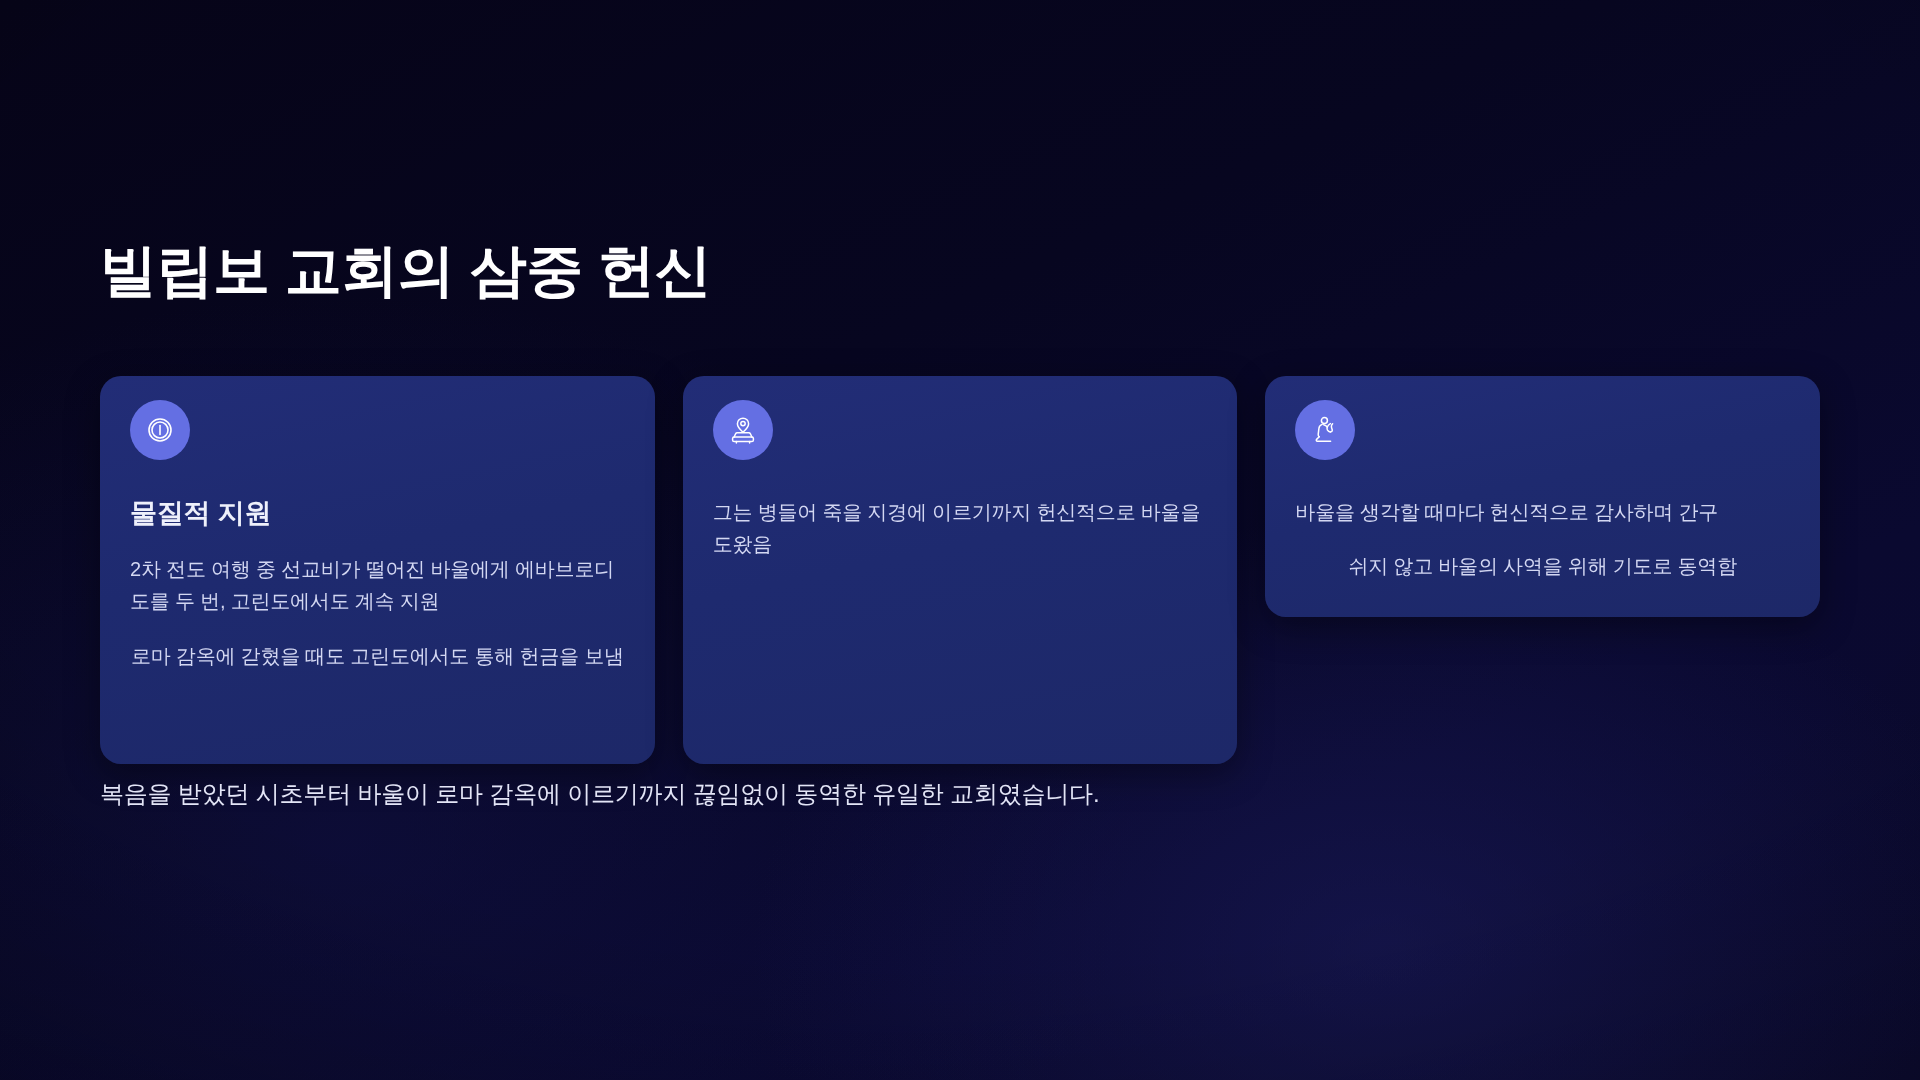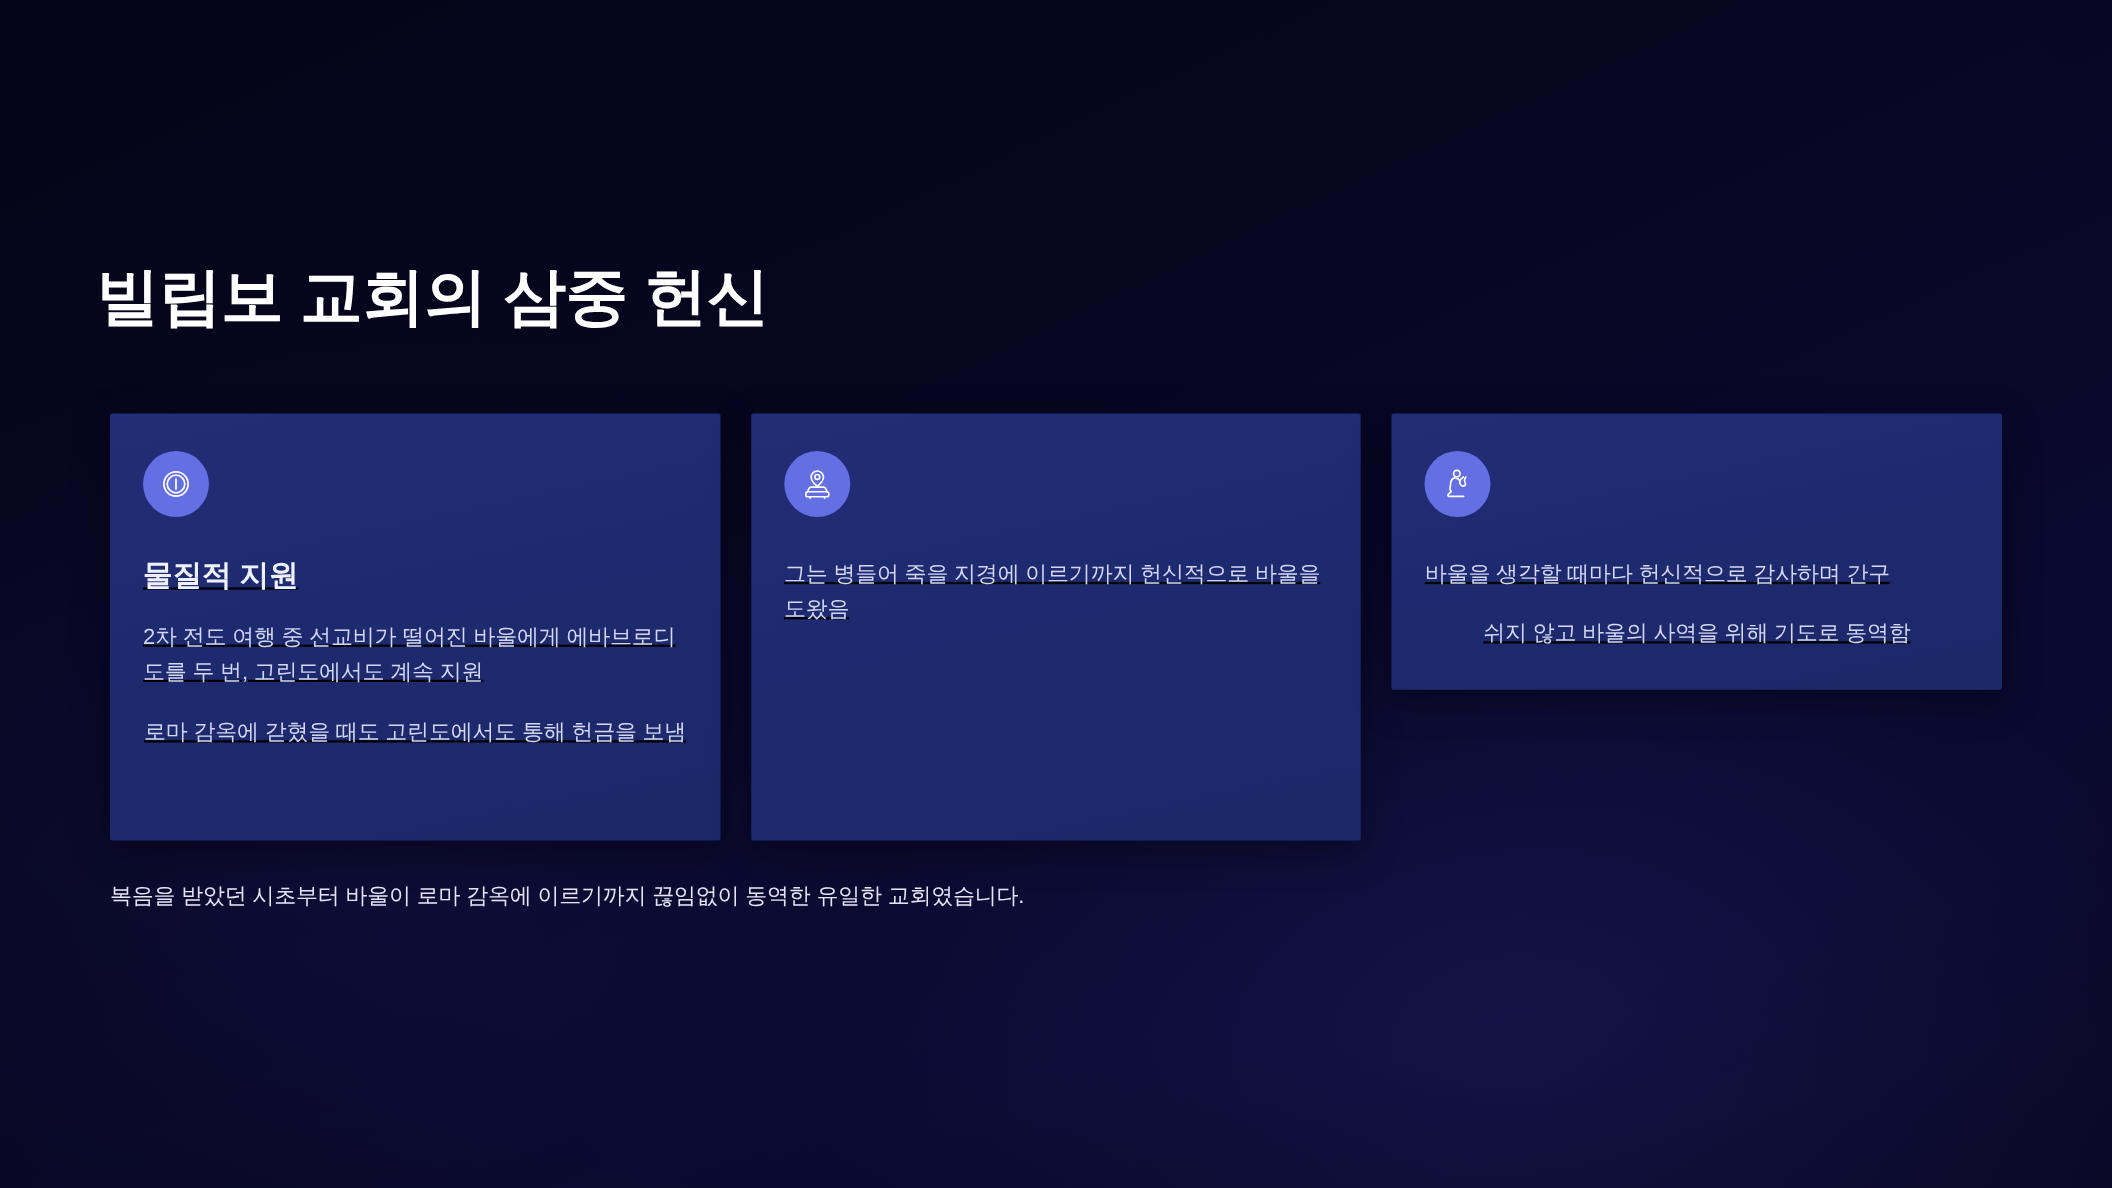--- a/index.html
+++ b/index.html
@@ -34,21 +34,21 @@
 
   
   #slide-content {
     position:absolute;
     inset:0;
     padding:0 100px;
   }
 
   #page-title {
     position:absolute;
-    left:88px;
+    left:100px;
     top:236px;
     font-size:57px;
     font-weight:700;
     letter-spacing:-0.5px;
     color:#ffffff;
     line-height:1.2;
     white-space:nowrap;
     text-align:center;
   }
 
@@ -58,25 +58,24 @@
     top:376px;
     width:1720px;
     display:flex;
     gap:28px;
     align-items:flex-start;
   }
 
   .card {
     flex:1 1 0;
     min-width:0;
-    border-radius:2px;
-    padding:34px 30px 34px 30px;
+    border-radius:21px;
+    padding:24px 30px 34px 30px;
     background:linear-gradient(168deg, #222d77 0%, #1e2a6f 45%, #1d2868 100%);
     box-shadow:0 10px 34px rgba(0,0,0,0.38);
-    text-decoration:underline;
   }
   .card.tall { min-height:388px; }
 
   .icon-badge {
     width:60px;
     height:60px;
     border-radius:50%;
     background:#646fe3;
     display:flex;
     align-items:center;
@@ -98,22 +97,22 @@
     font-size:20px;
     line-height:1.62;
     color:#d3d7f2;
     letter-spacing:-0.2px;
   }
   .card-para + .card-para { margin-top:22px;text-align:center; }
 
   #footer-note {
     position:absolute;
     left:100px;
-    top:800px;
-    font-size:20px;
+    top:776px;
+    font-size:24px;
     color:#e3e5f6;
     letter-spacing:-0.2px;
     line-height:1.5;
   }
 </style>
 </head>
 <body>
 
 <div id="slide-background"></div>
 <div id="vignette"></div>

